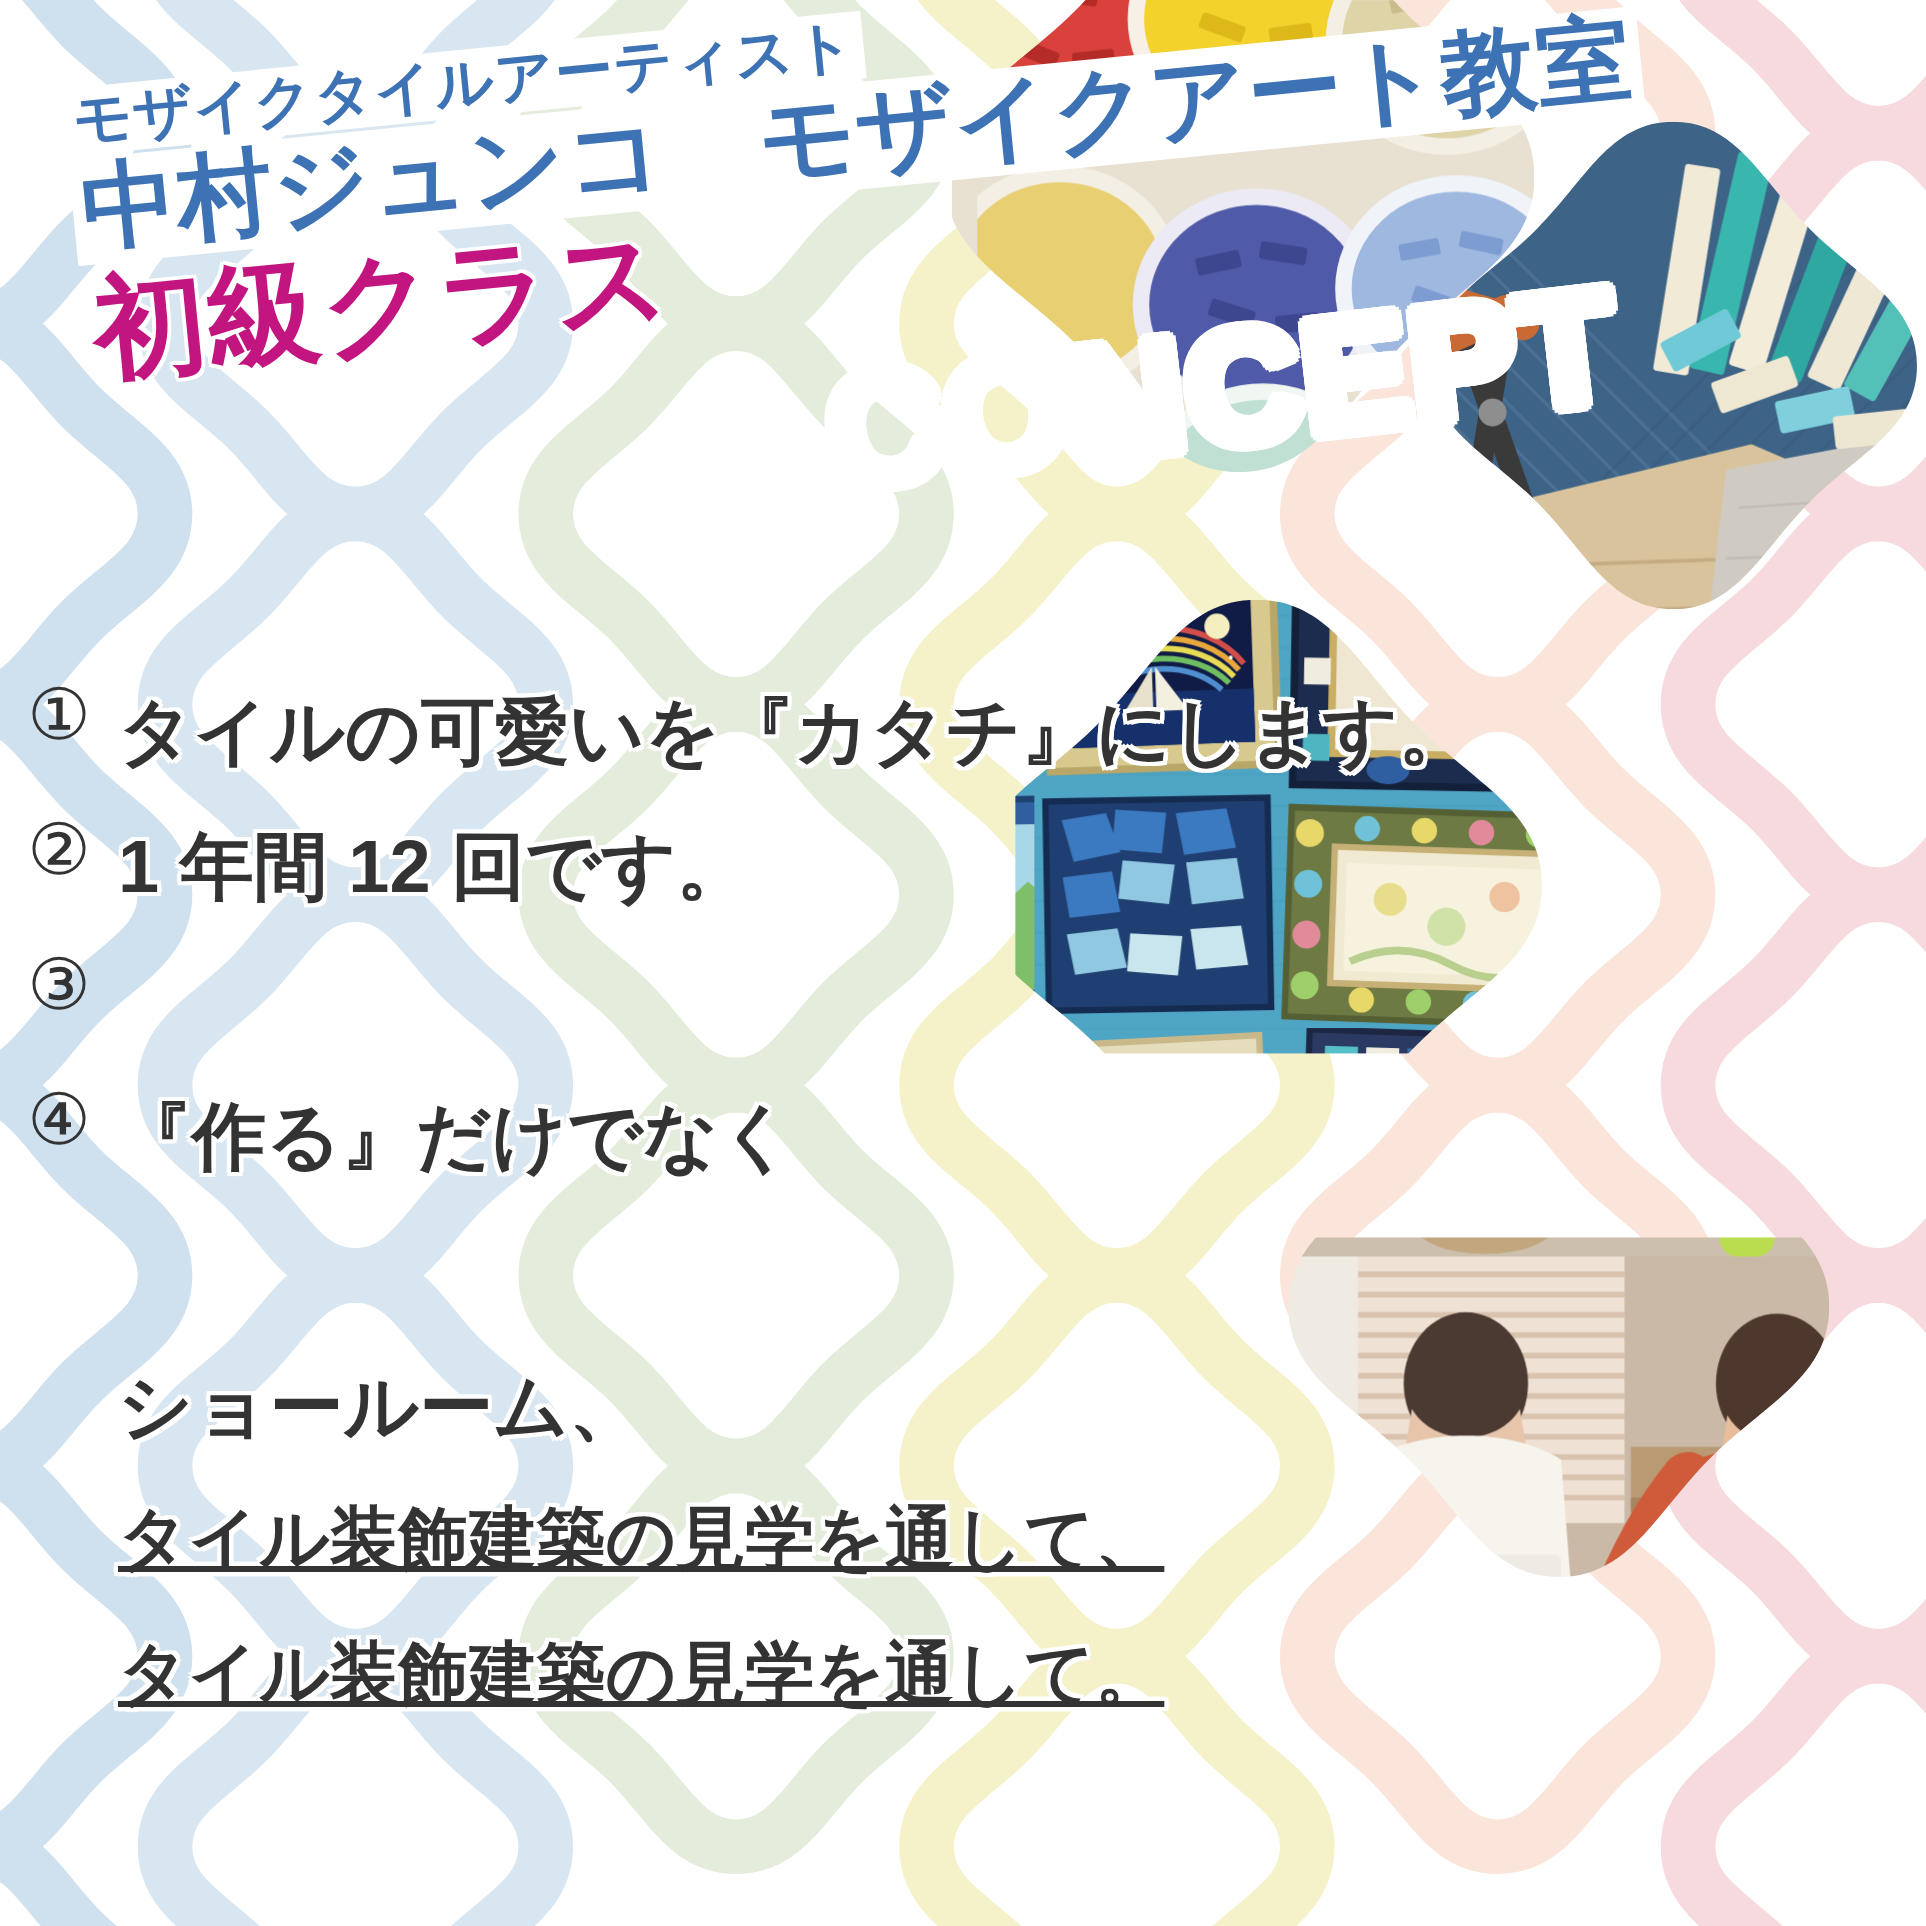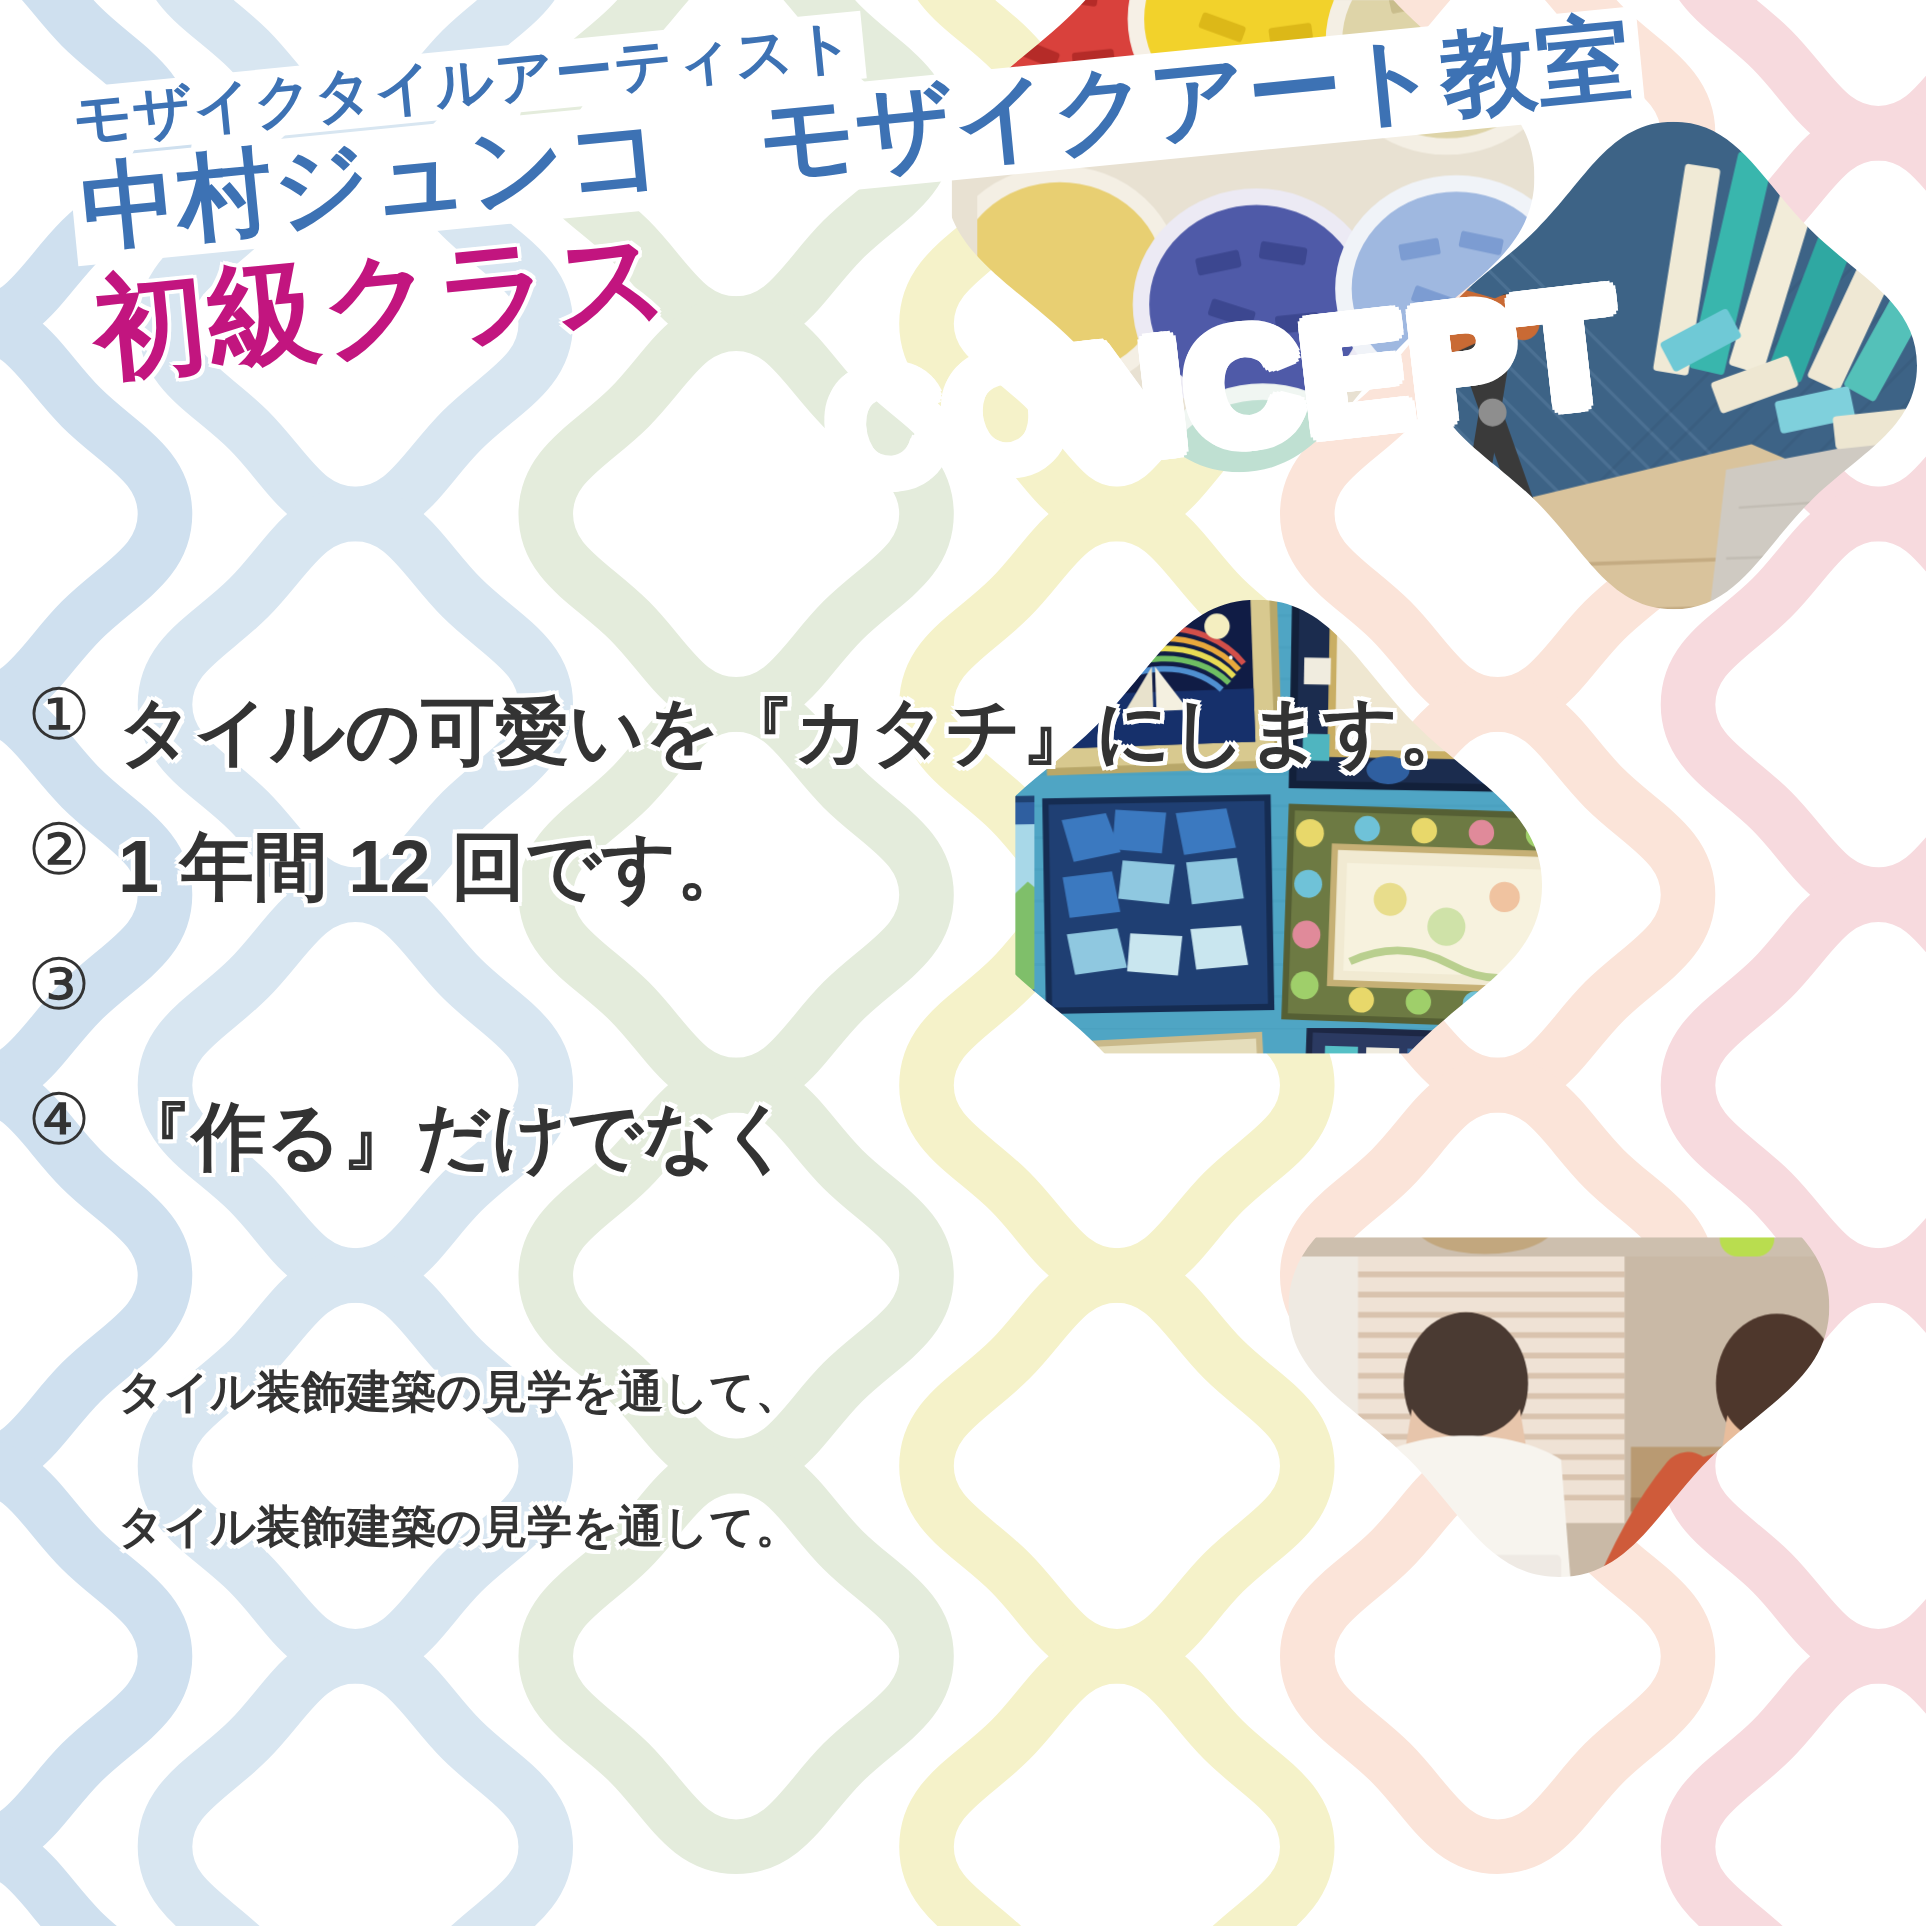--- a/index.html
+++ b/index.html
@@ -122,21 +122,21 @@
     line-height:1.02;
     color:#333333;
     font-weight:700;
     white-space:nowrap;
     padding-top:5.1px;
     text-shadow:
       4.4px 0 0 #fff,-4.4px 0 0 #fff,0 4.4px 0 #fff,0 -4.4px 0 #fff,
       3.8px 3.8px 0 #fff,-3.8px 3.8px 0 #fff,3.8px -3.8px 0 #fff,-3.8px -3.8px 0 #fff;
     margin-top: 16px;
   }
-  .c-text.wide{font-size:45px;}
+  .c-text.wide{font-size:69px;text-decoration:underline;}
 </style>
 </head>
 <body>
 
 <div id="poster">
 
   <div id="bg-pattern">
     <svg viewBox="0 0 3035 3035" xmlns="http://www.w3.org/2000/svg">
       <defs>
 
@@ -614,20 +614,24 @@
         </div>
         <div class="c-row">
           <div class="c-num">④</div>
           <div class="c-text">『作る』だけでなく</div>
         </div>
         <div class="c-row">
           <div class="c-num blank"></div>
         </div>
         <div class="c-row">
           <div class="c-num blank"></div>
+          <div class="c-text">ショールーム、</div>
+        </div>
+        <div class="c-row">
+          <div class="c-num blank"></div>
           <div class="c-text wide">タイル装飾建築の見学を通して、</div>
         </div>
         <div class="c-row">
           <div class="c-num blank"></div>
           <div class="c-text wide">タイル装飾建築の見学を通して。</div>
         </div>
       </div>
 
   </div>
 </div>

